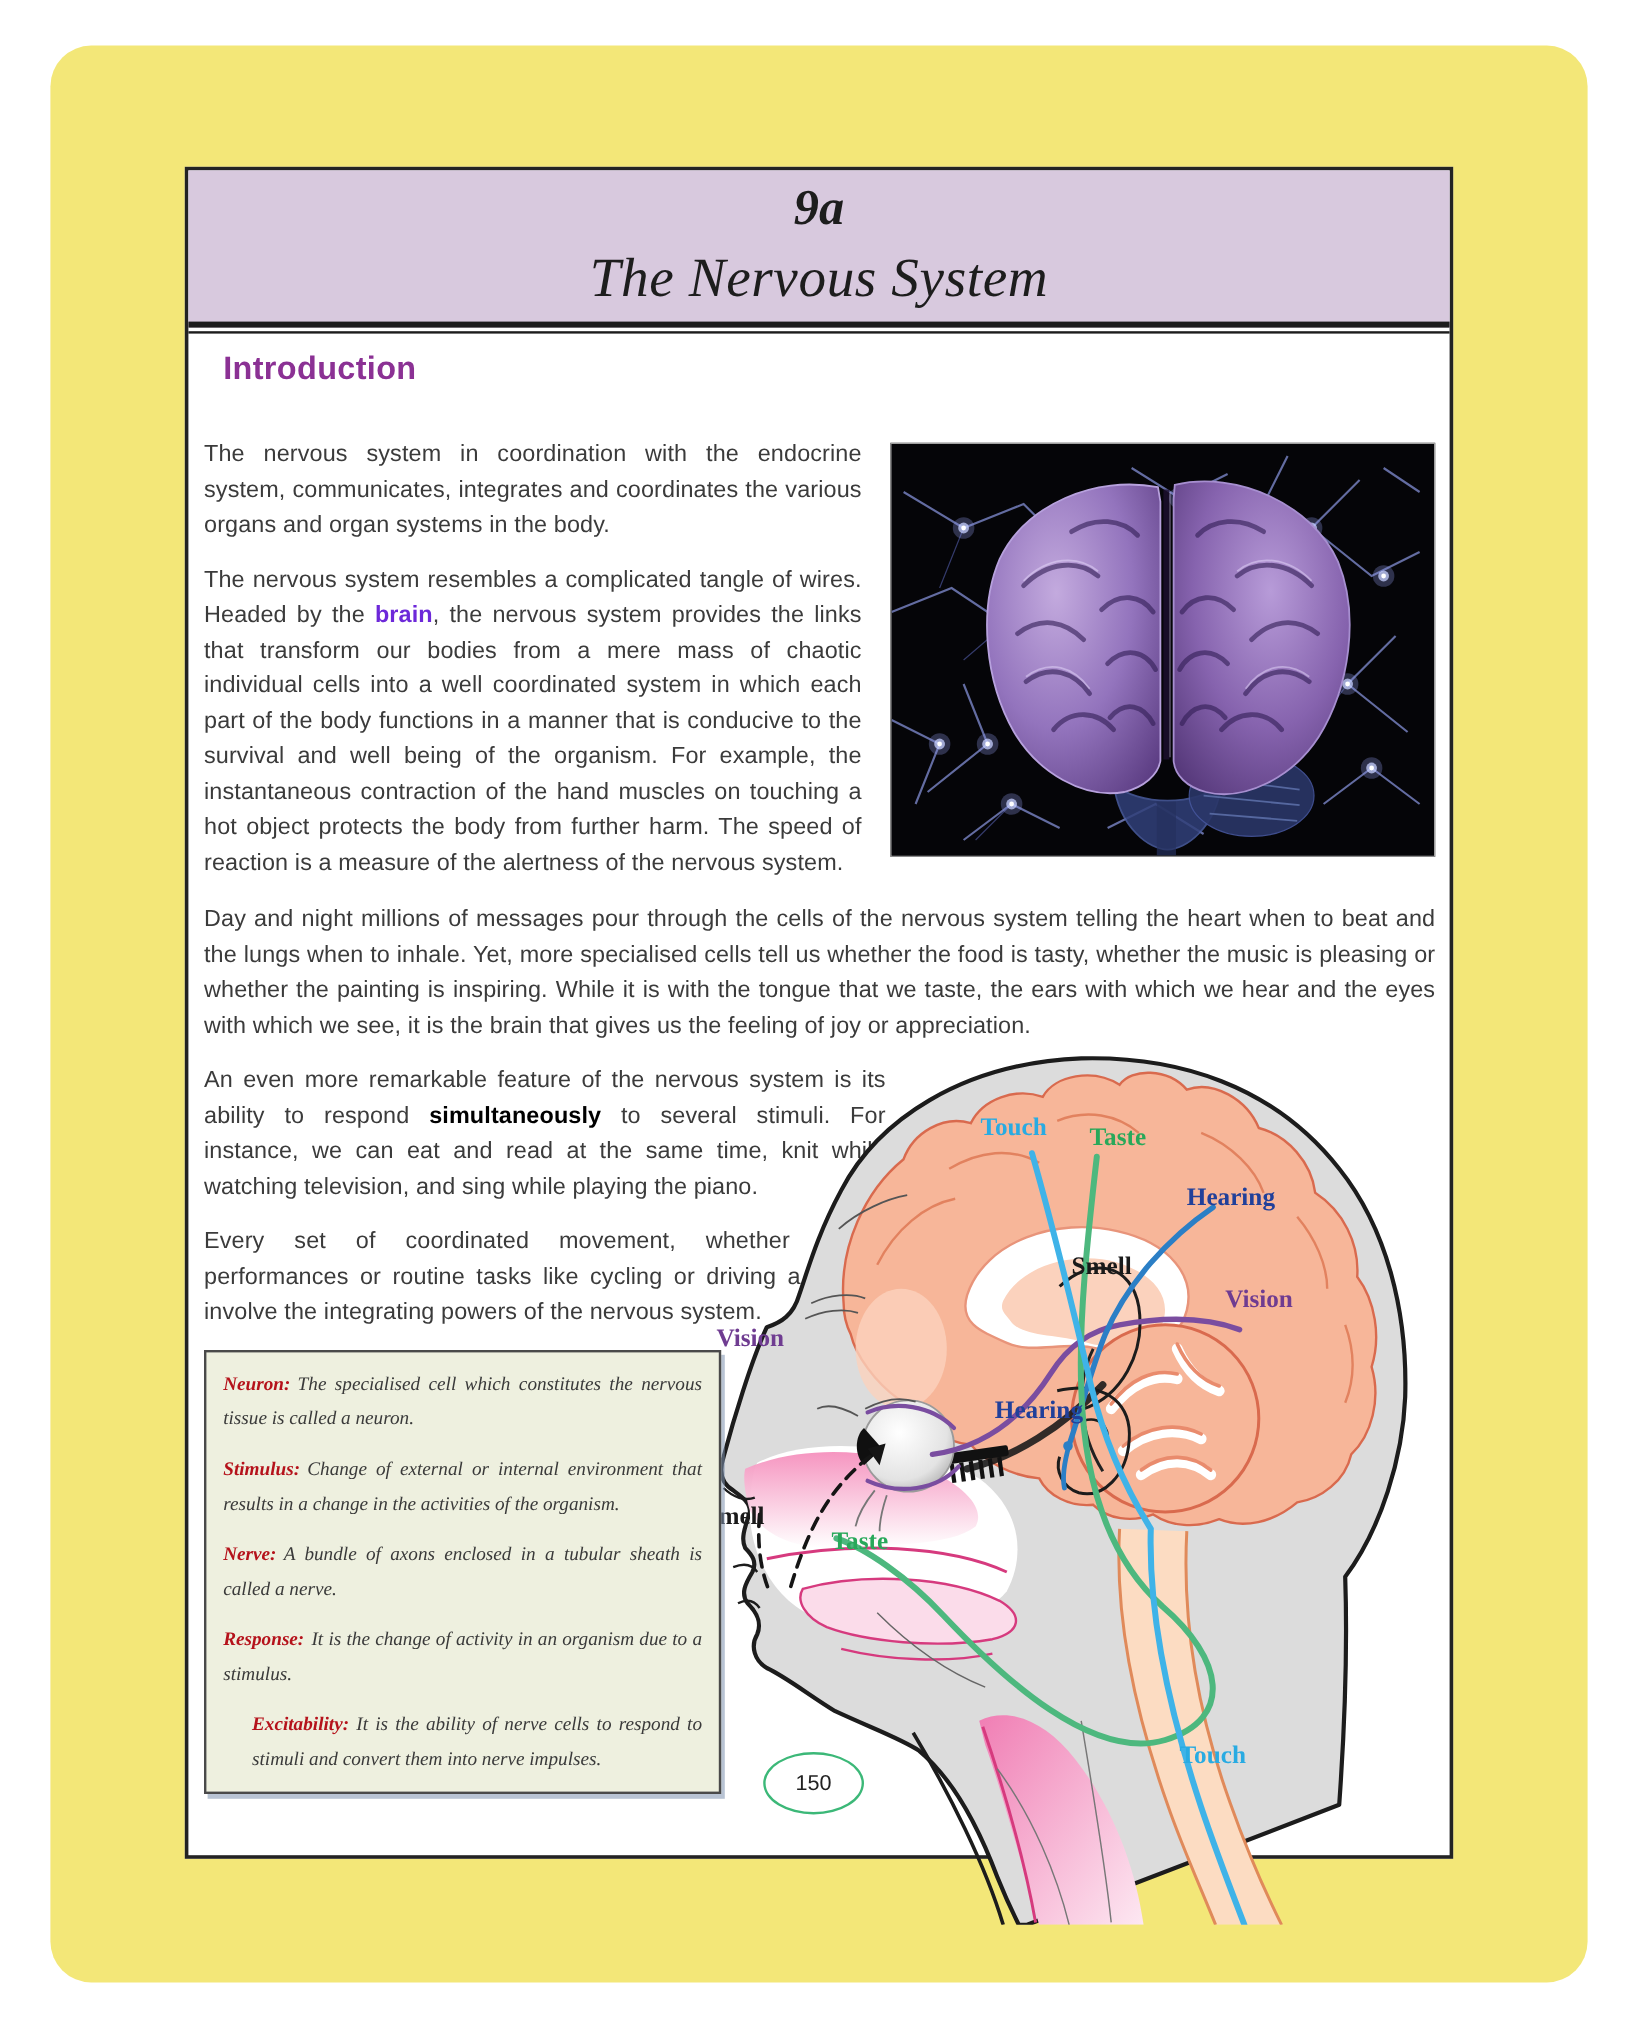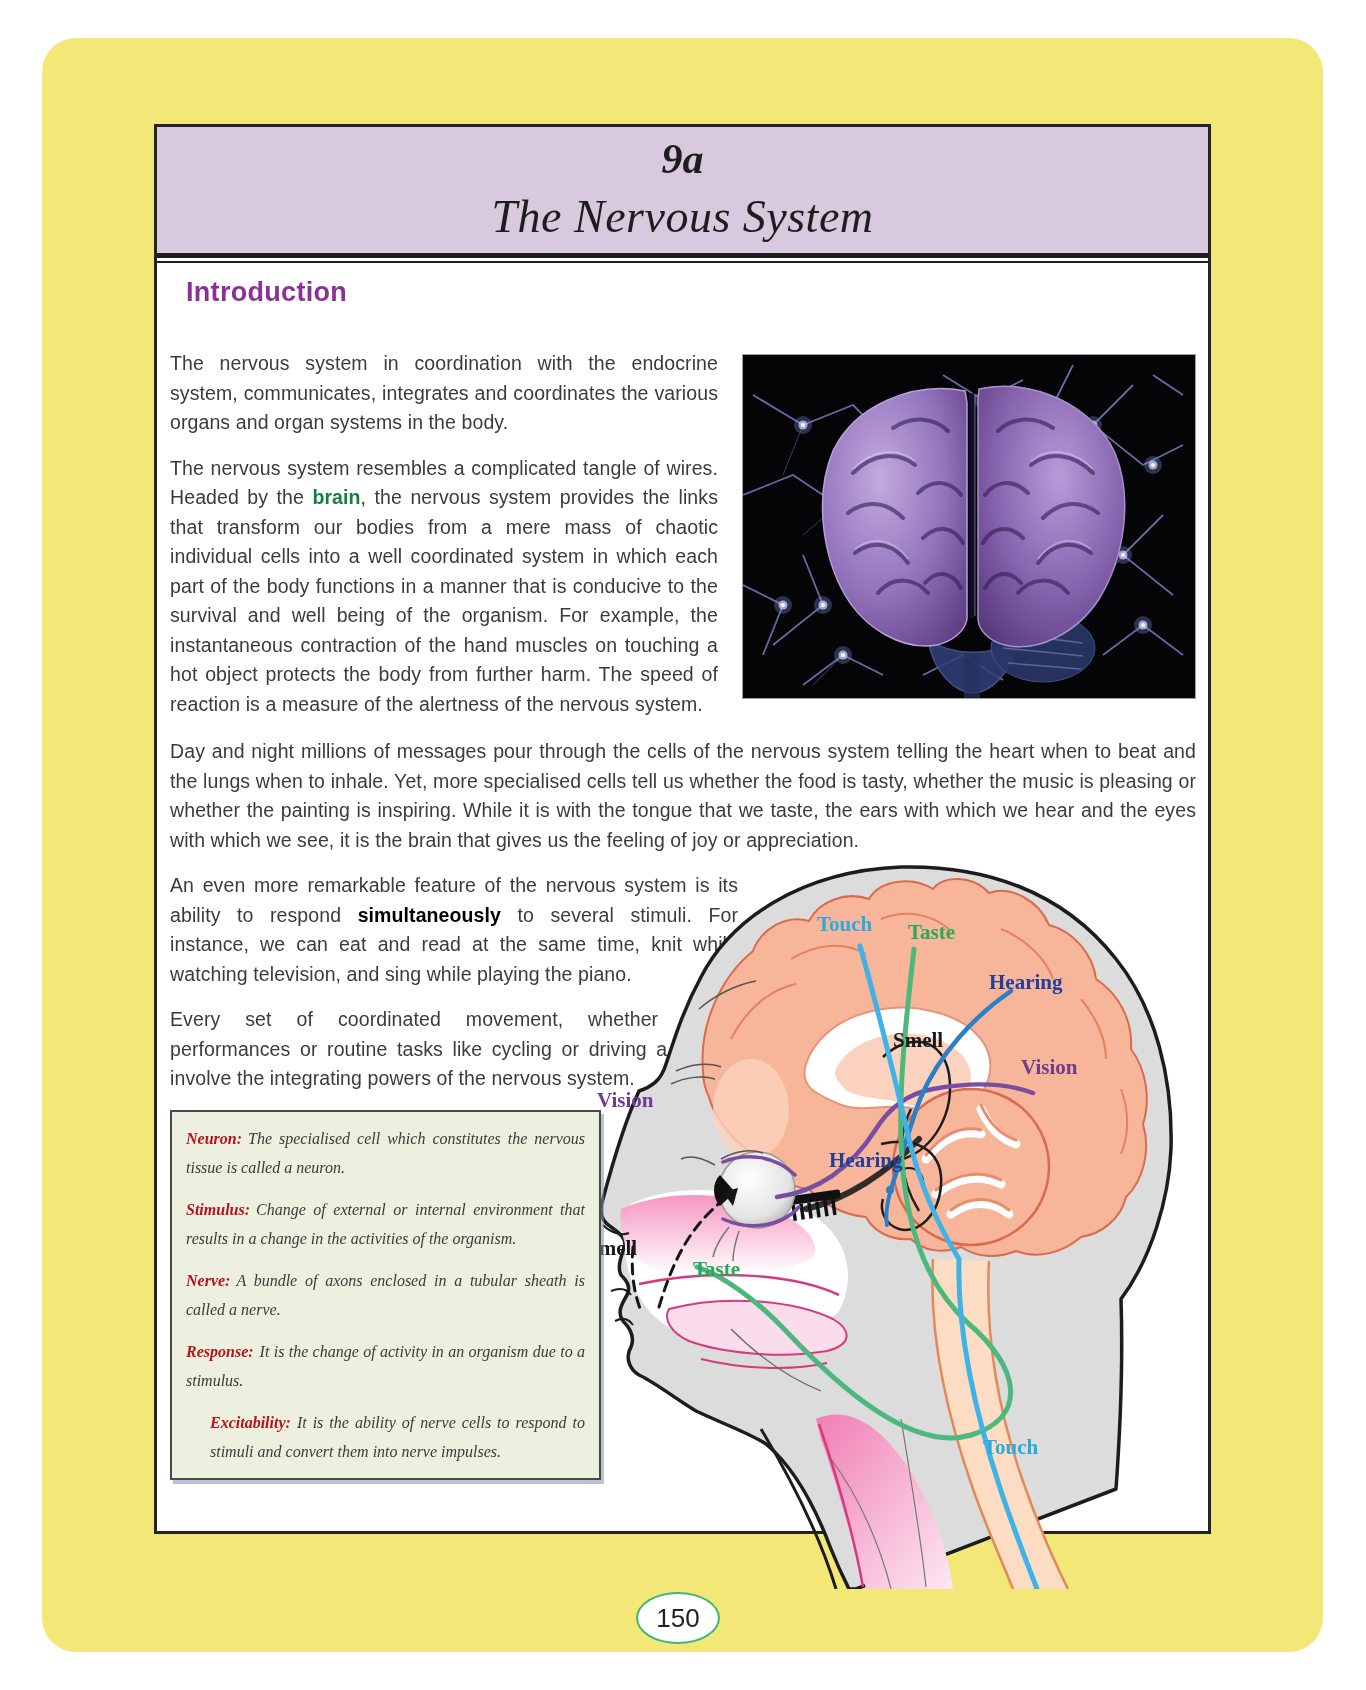--- a/index.html
+++ b/index.html
@@ -5,21 +5,21 @@
   html,body{margin:0;padding:0;}
   body{
     width:1366px;height:1690px;position:relative;background:#ffffff;
     font-family:"Liberation Sans",sans-serif;overflow:hidden;
   }
   .page-bg{
     position:absolute;left:42px;top:38px;width:1281px;height:1614px;
     background:#f3e778;border-radius:34px;
   }
   .content-box{
-    position:absolute;left:154px;top:124px;width:1057px;height:1410px;
+    position:absolute;left:154px;top:139px;width:1057px;height:1410px;
     background:#ffffff;border:3px solid #232323;box-sizing:border-box;
   }
   .chapter-header{
     height:131px;background:#d8c9de;border-bottom:5px solid #1d1d1d;
     box-sizing:border-box;text-align:center;padding-top:8px;
   }
   .double-rule{height:2px;background:#1d1d1d;margin-top:3px;}
   .ch-num{
     font-family:"Liberation Serif",serif;font-style:italic;font-weight:bold;
     font-size:42px;color:#1d1d1d;line-height:48px;
@@ -29,21 +29,21 @@
     font-size:46px;color:#1d1d1d;line-height:52px;margin-top:8px;letter-spacing:.5px;
   }
   .content-inner{padding:8px 12px 0 11px;position:relative;}
   .intro-heading{
     font-size:27px;font-weight:bold;color:#8b3194;margin:6px 0 12px 18px;letter-spacing:.3px;
   }
   .para{
     font-size:19.5px;line-height:29.5px;color:#3b3b3b;text-align:justify;
     margin:0 0 16px 2px;letter-spacing:.1px;
   }
-  .bold-red{color:#15803d;font-weight:bold;}
+  .bold-red{color:#6d28d9;font-weight:bold;}
   .bold-dk{font-weight:bold;color:#000000;}
   .row1{display:flex;margin-top:41px;}
   .row1 .col-left{width:570px;}
   .brain-photo{
     width:452px;height:343px;margin-left:24px;margin-top:5px;
     border:1px solid #a0a0a0;background:#050508;flex:none;
   }
   .row2{position:relative;min-height:750px;}
   .row2 .col-left{width:570px;}
   .head-diagram{position:absolute;left:413px;top:-12px;width:630px;height:730px;}
@@ -53,24 +53,24 @@
     box-shadow:3px 4px 0 rgba(125,145,175,.55);
     padding:12px 14px 10px 14px;position:relative;z-index:3;
   }
   .def-entry{
     font-family:"Liberation Serif",serif;font-style:italic;font-size:16px;
     line-height:29px;color:#3a3a3a;text-align:justify;margin-bottom:13px;
   }
   .def-entry:last-child{margin-bottom:2px;margin-left:24px;}
   .def-term{font-weight:bold;color:#b5121b;padding-right:6px;}
   .page-num-oval{
-    position:absolute;left:636px;top:1592px;width:84px;height:52px;
+    position:absolute;left:636px;top:1460px;width:84px;height:52px;
     background:#ffffff;border:2px solid #3cb878;border-radius:50%;
     display:flex;align-items:center;justify-content:center;
-    font-size:26px;color:#222222;box-sizing:border-box;
+    font-size:18px;color:#222222;box-sizing:border-box;
   }
   .dlabel{font-family:"Liberation Serif",serif;font-weight:bold;font-size:21px;}
 </style>
 </head>
 <body>
 
 <div class="page-bg"></div>
 
 <div class="content-box">
 

